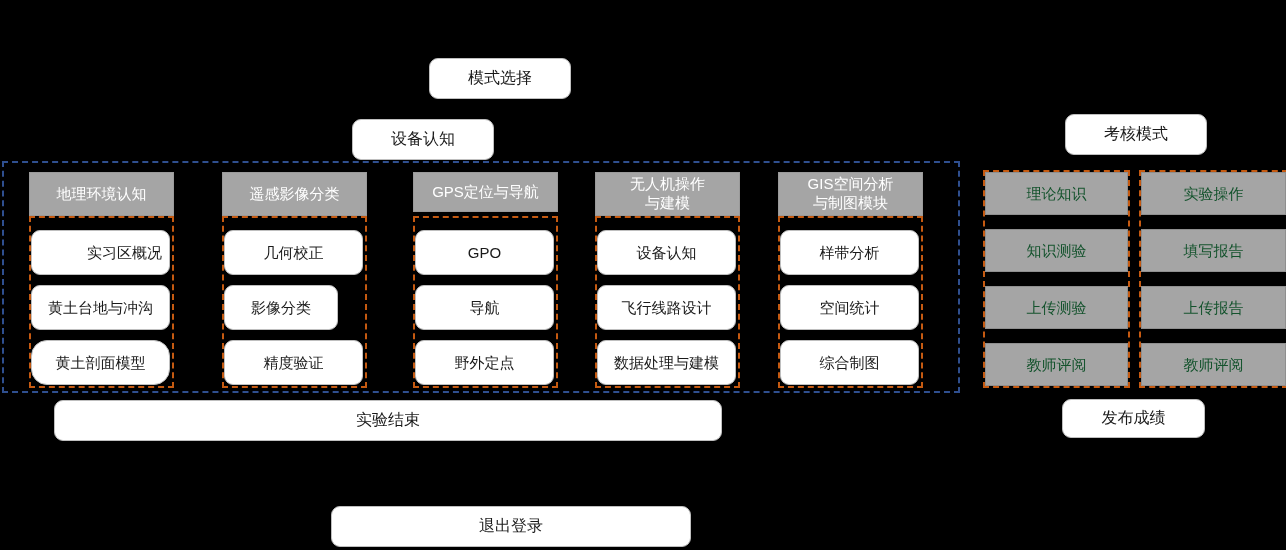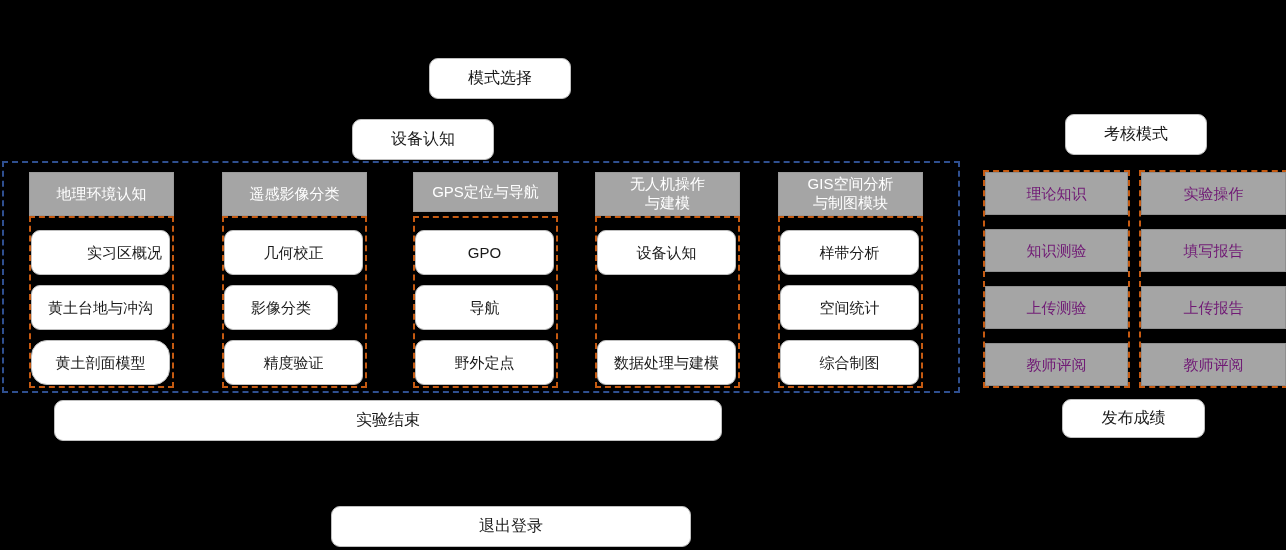--- a/index.html
+++ b/index.html
@@ -49,21 +49,21 @@
     justify-content: center;
     text-align: center;
     font-size: 15px;
     line-height: 1.25;
     white-space: pre-line;
   }
 
   
   .gblock {
     background: #a5a5a5;
-    color: #701a75;
+    color: #14532d;
     border: 1px solid #8f8f8f;
     display: flex;
     align-items: center;
     justify-content: center;
     text-align: center;
     font-size: 15px;
     line-height: 1.2;
   }
 
   
@@ -108,20 +108,21 @@
   <div class="abs ghead" style="left:413px; top:172px; width:145px; height:40px;">GPS定位与导航</div>
   <div class="abs dashed-orange" style="left:413px; top:216px; width:145px; height:172px;"></div>
   <div class="abs pill small-pill" style="left:415px; top:230px; width:139px; height:45px;">GPO</div>
   <div class="abs pill small-pill" style="left:415px; top:285px; width:139px; height:45px;">导航</div>
   <div class="abs pill small-pill" style="left:415px; top:340px; width:139px; height:45px;">野外定点</div>
 
   <div class="abs ghead" style="left:595px; top:172px; width:145px; height:44px;">无人机操作
 与建模</div>
   <div class="abs dashed-orange" style="left:595px; top:216px; width:145px; height:172px;"></div>
   <div class="abs pill small-pill" style="left:597px; top:230px; width:139px; height:45px;">设备认知</div>
+  <div class="abs pill small-pill" style="left:597px; top:285px; width:139px; height:45px;">飞行线路设计</div>
   <div class="abs pill small-pill" style="left:597px; top:340px; width:139px; height:45px;">数据处理与建模</div>
 
   <div class="abs ghead" style="left:778px; top:172px; width:145px; height:44px;">GIS空间分析
 与制图模块</div>
   <div class="abs dashed-orange" style="left:778px; top:216px; width:145px; height:172px;"></div>
   <div class="abs pill small-pill" style="left:780px; top:230px; width:139px; height:45px;">样带分析</div>
   <div class="abs pill small-pill" style="left:780px; top:285px; width:139px; height:45px;">空间统计</div>
   <div class="abs pill small-pill" style="left:780px; top:340px; width:139px; height:45px;">综合制图</div>
 
   <div class="abs dashed-orange" style="left:983px; top:170px; width:147px; height:218px;"></div>

